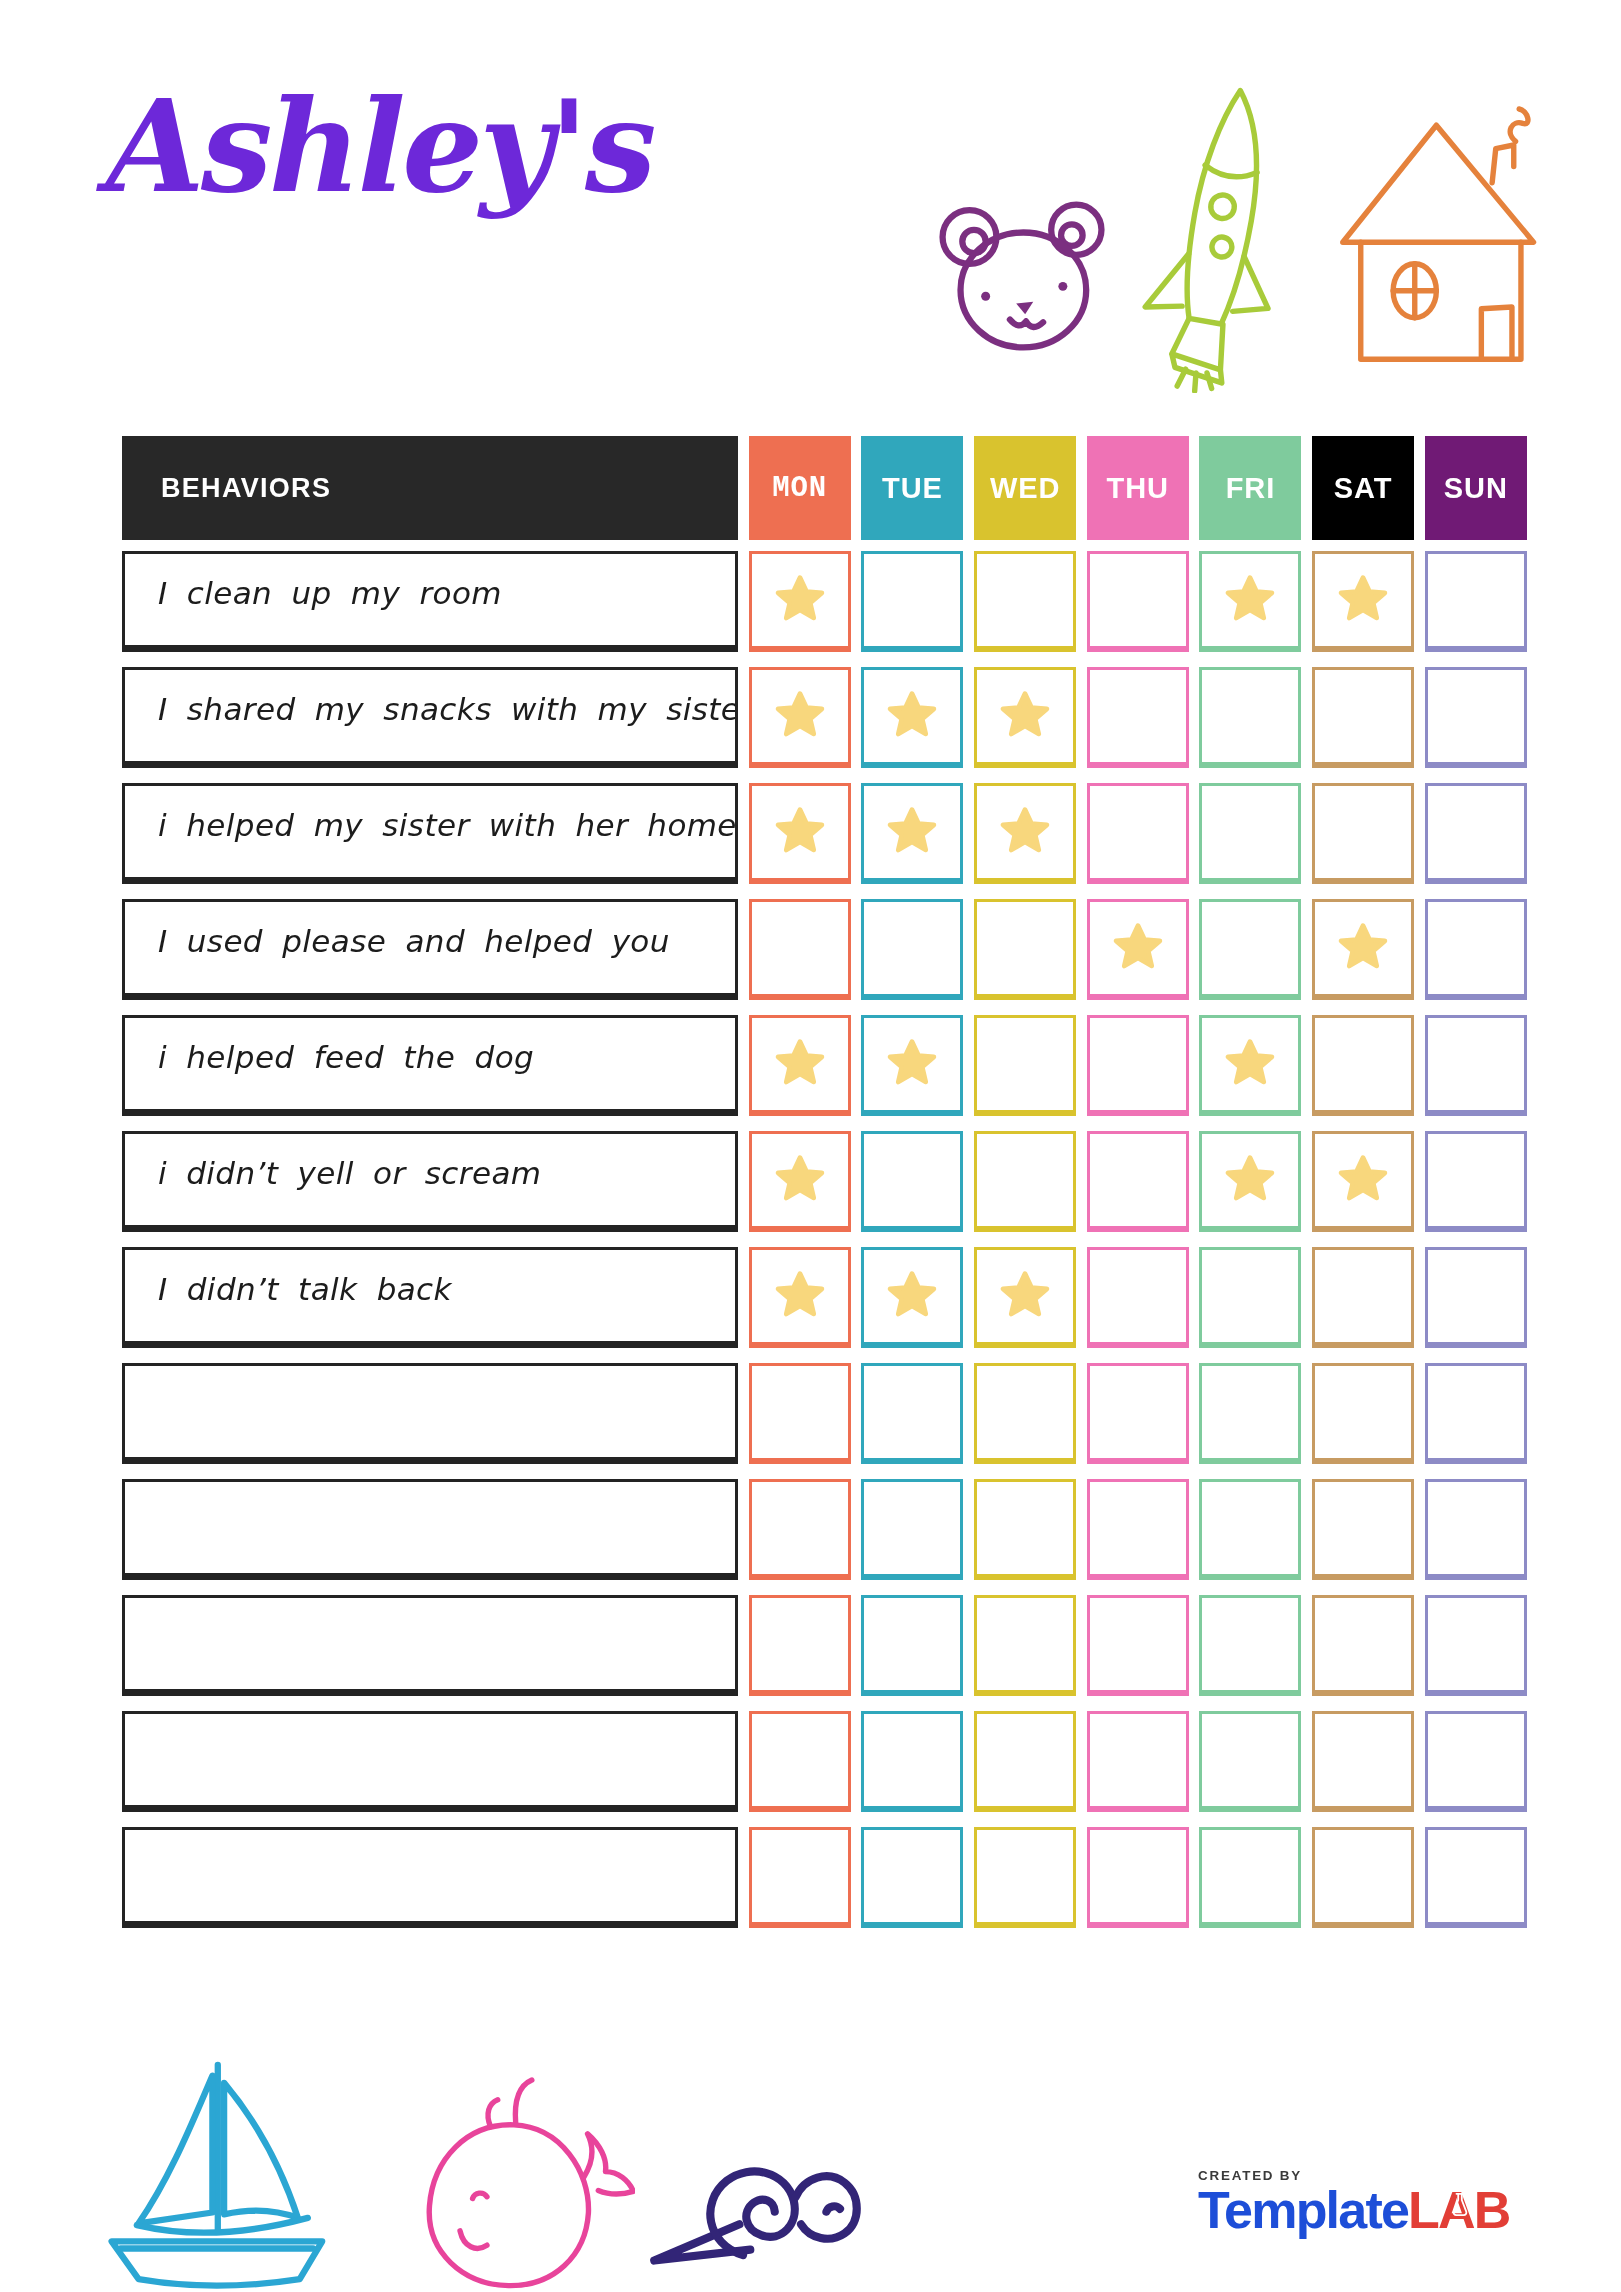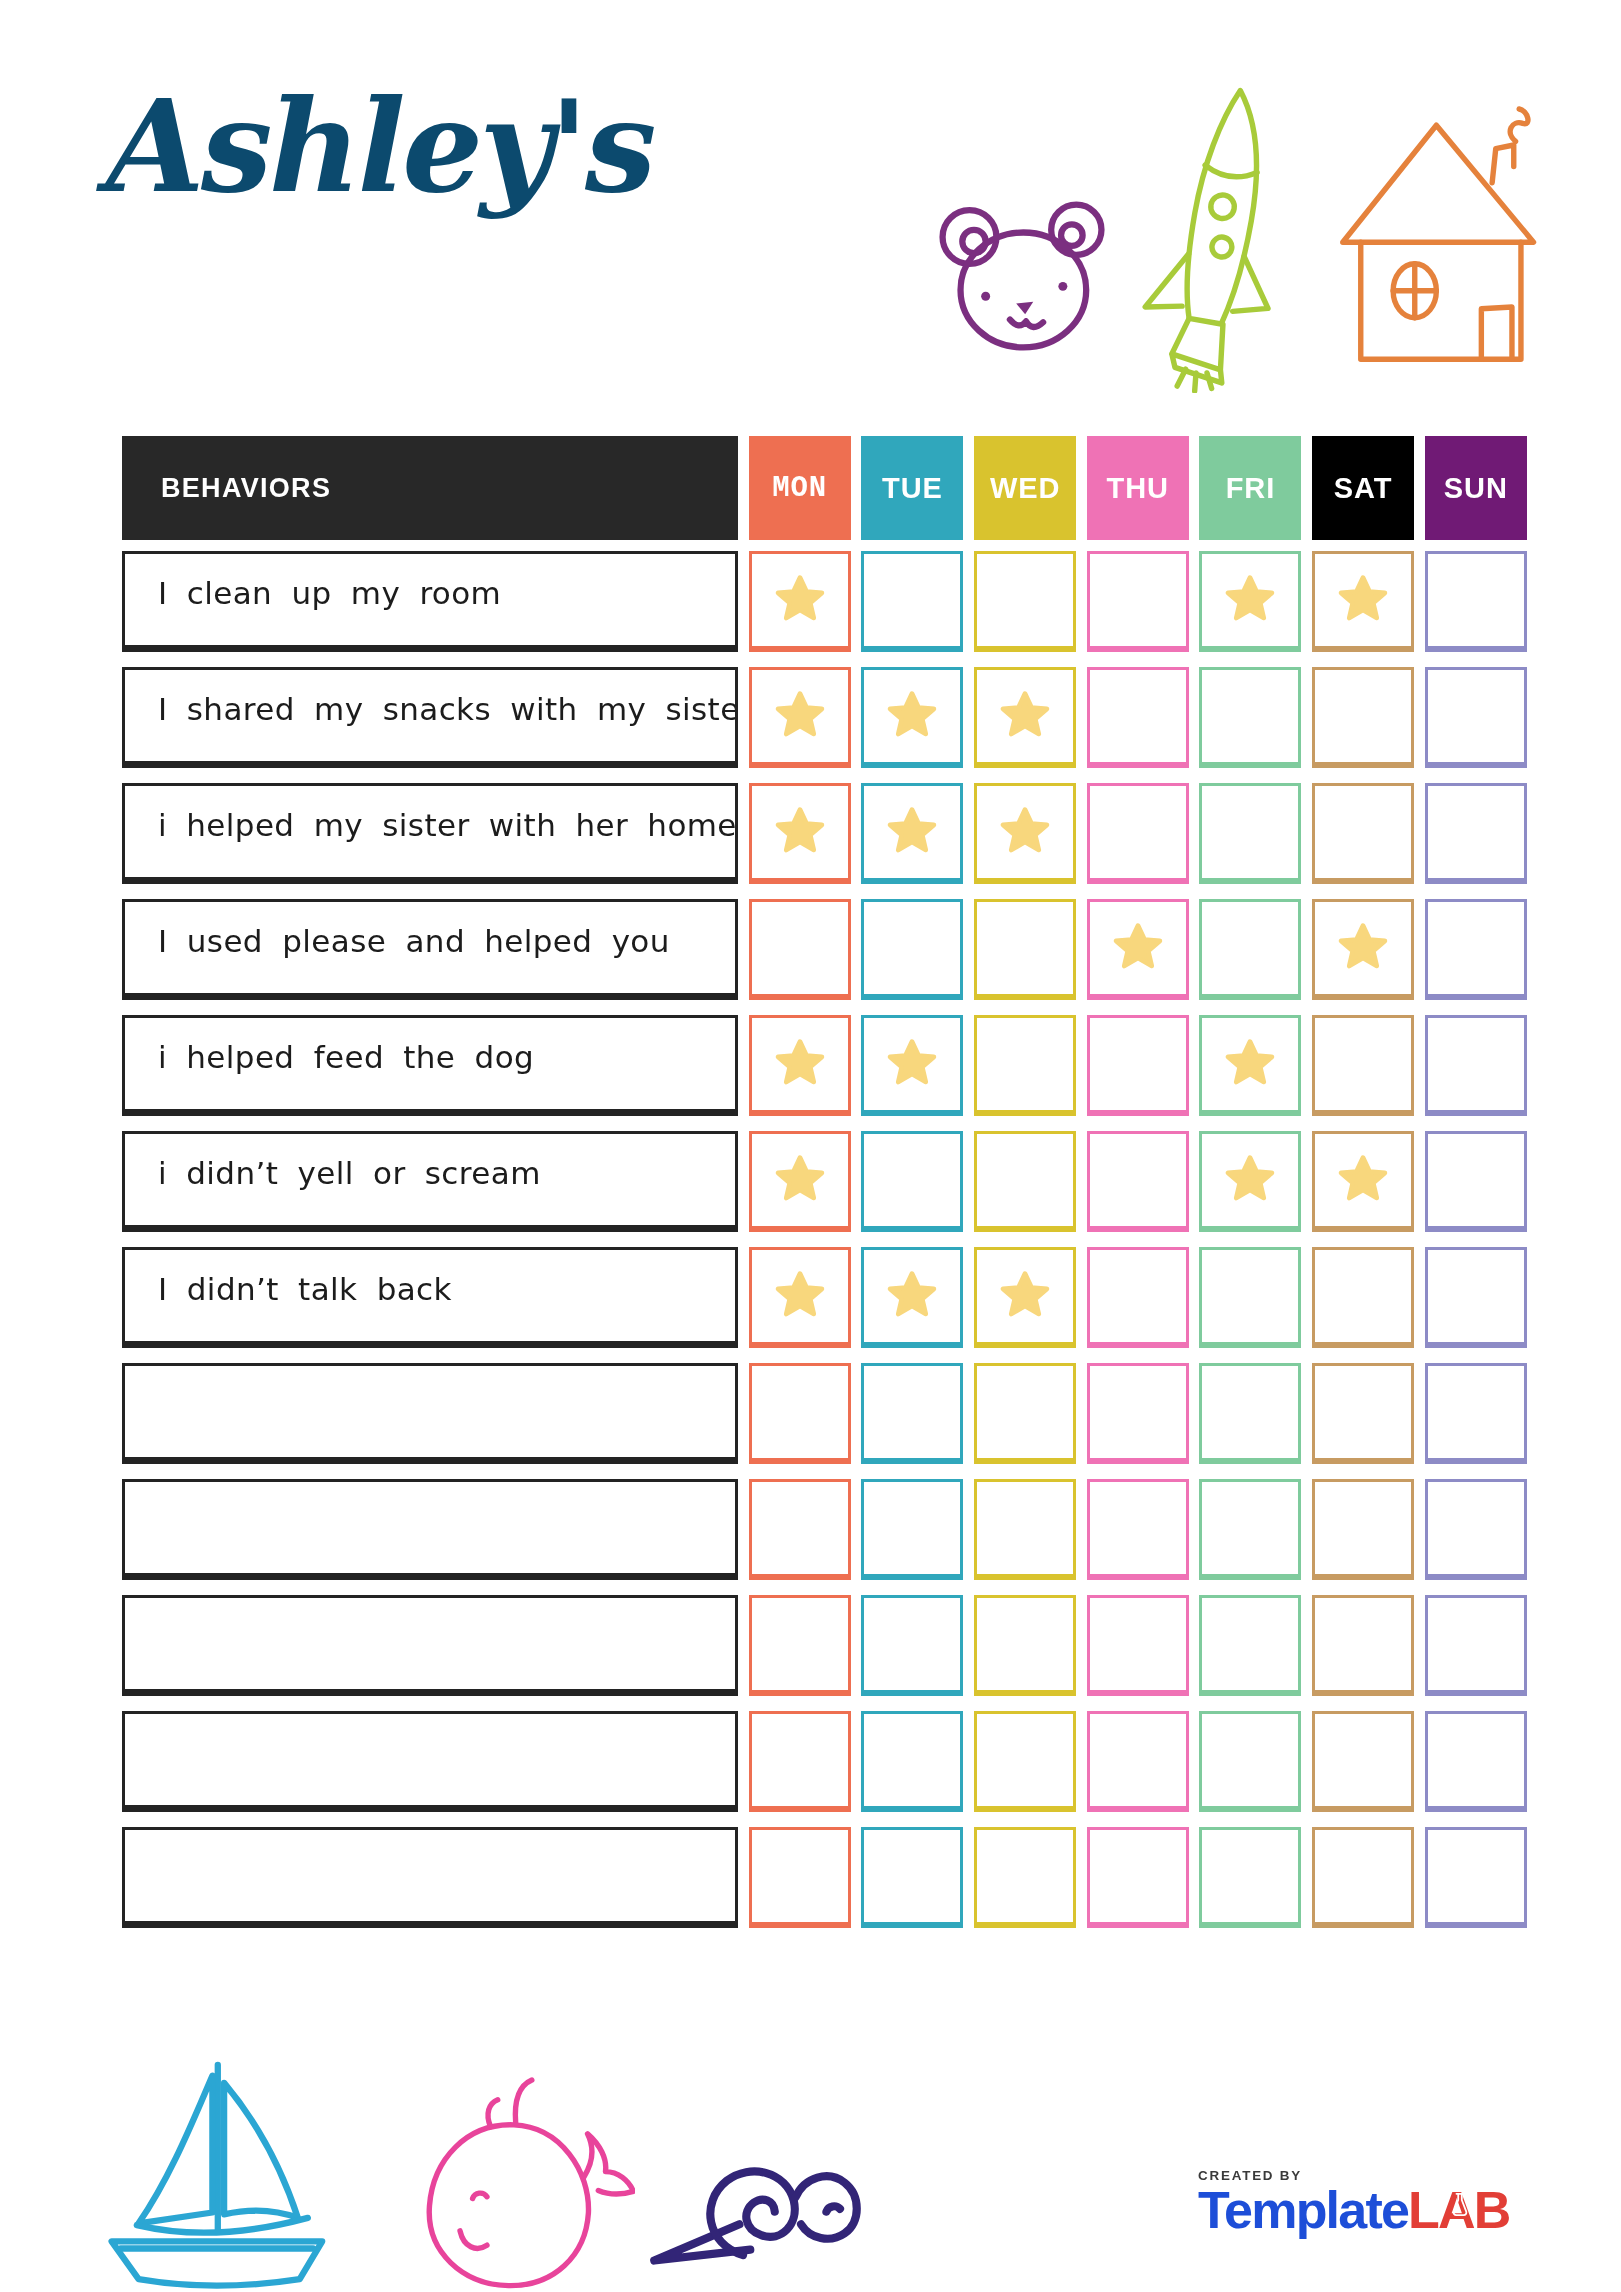--- a/index.html
+++ b/index.html
@@ -58,21 +58,21 @@
   }
   .day-hcell {
     color: #fff; display: flex; align-items: center; justify-content: center;
     font-size: 29px; font-weight: 700; letter-spacing: 0.9px;
   }
   .bcell {
     border: 3.6px solid #232323; border-bottom-width: 7.2px;
     background: #fff; display: flex; align-items: center;
     padding-left: 33px; padding-bottom: 12.5px;
     font-family: "DejaVu Sans", sans-serif;
-    font-size: 31px; color: #1c1c1c;
+    font-style: italic; font-size: 31px; color: #1c1c1c;
     word-spacing: 9px; letter-spacing: 0.4px;
     white-space: nowrap; overflow: hidden;
   }
   .dcell {
     border: 3.6px solid; border-bottom-width: 6.3px;
     background: #fff;
     display: flex; align-items: center; justify-content: center;
   }
   .star-icon { display: block; }
 
@@ -84,21 +84,21 @@
   }
   .logo-brand { font-size: 52px; font-weight: 700; letter-spacing: -1.8px; line-height: 1.0; white-space: nowrap; }
   .brand-lab { position: relative; }
   .flask-icon { position: absolute; left: 42%; top: 11.6px; pointer-events: none; }
 </style>
 </head>
 <body>
 
 <div class="page">
 
-  <div class="owner-name" style="color: #0c4a6e;">Ashley's</div>
+  <div class="owner-name" style="color: #6d28d9;">Ashley's</div>
 
   <div class="doodle doodle-bear" style="color: rgb(123, 47, 128);">
     <svg viewBox="0 0 215 180" stroke-width="7">
       <circle cx="44" cy="46" r="30"></circle>
       <circle cx="49" cy="51" r="13"></circle>
       <circle cx="163" cy="38" r="28"></circle>
       <circle cx="158" cy="44" r="12"></circle>
       <ellipse cx="104" cy="105" rx="70" ry="64"></ellipse>
       <circle class="fill" cx="62" cy="112" r="5"></circle>
       <circle class="fill" cx="148" cy="101" r="5"></circle>

